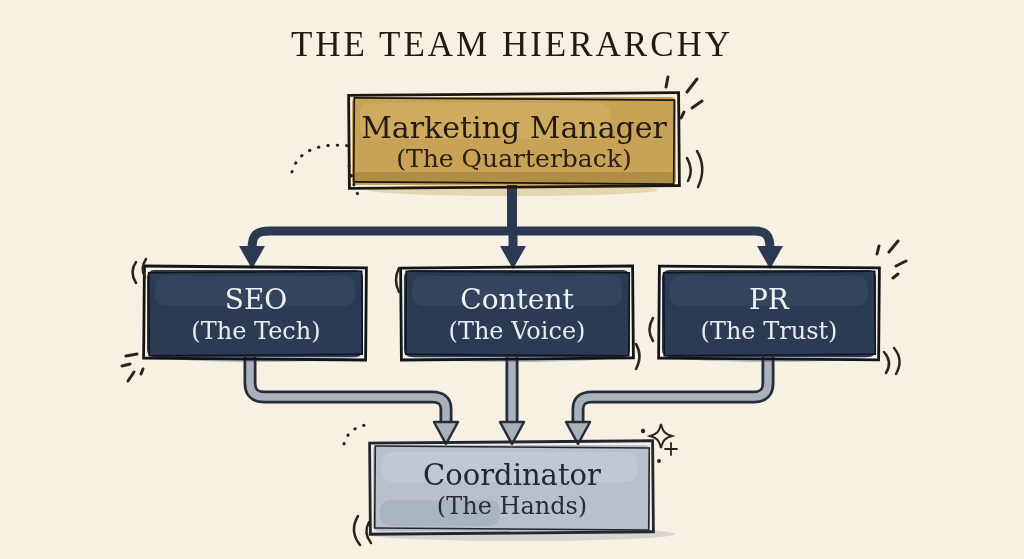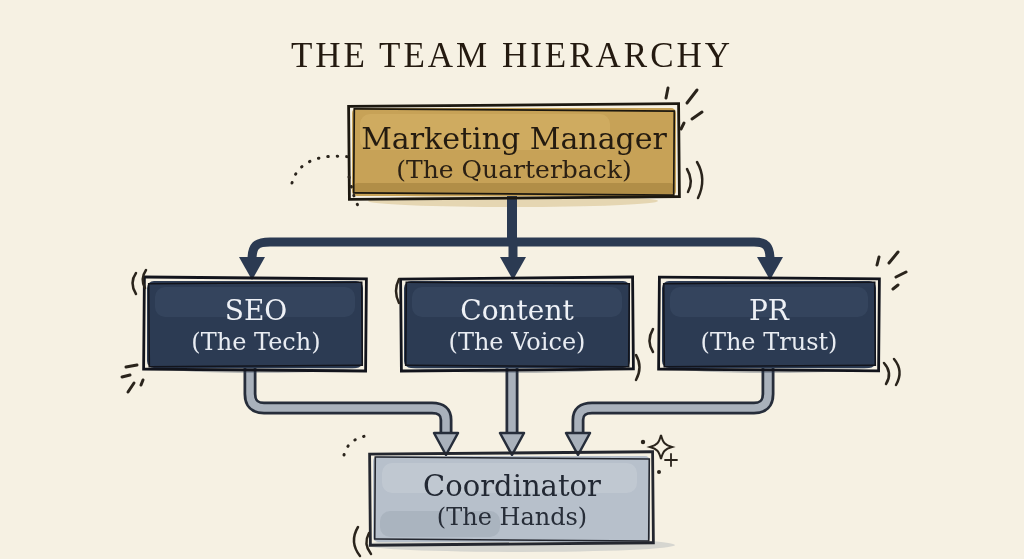--- a/index.html
+++ b/index.html
@@ -8,21 +8,20 @@
     width: 1024px;
     height: 559px;
     overflow: hidden;
     background: #f6f1e3;
     font-family: "DejaVu Serif", serif;
   }
   .stage {
     position: relative;
     width: 1024px;
     height: 495px;
-    margin-top: 11px;
   }
   svg { display: block; }
   text {
     font-family: "DejaVu Serif", "Liberation Serif", serif;
   }
   .title-text {
     font-family: "Liberation Serif", "DejaVu Serif", serif;
     font-size: 35px;
     letter-spacing: 3px;
     fill: #241a10;

